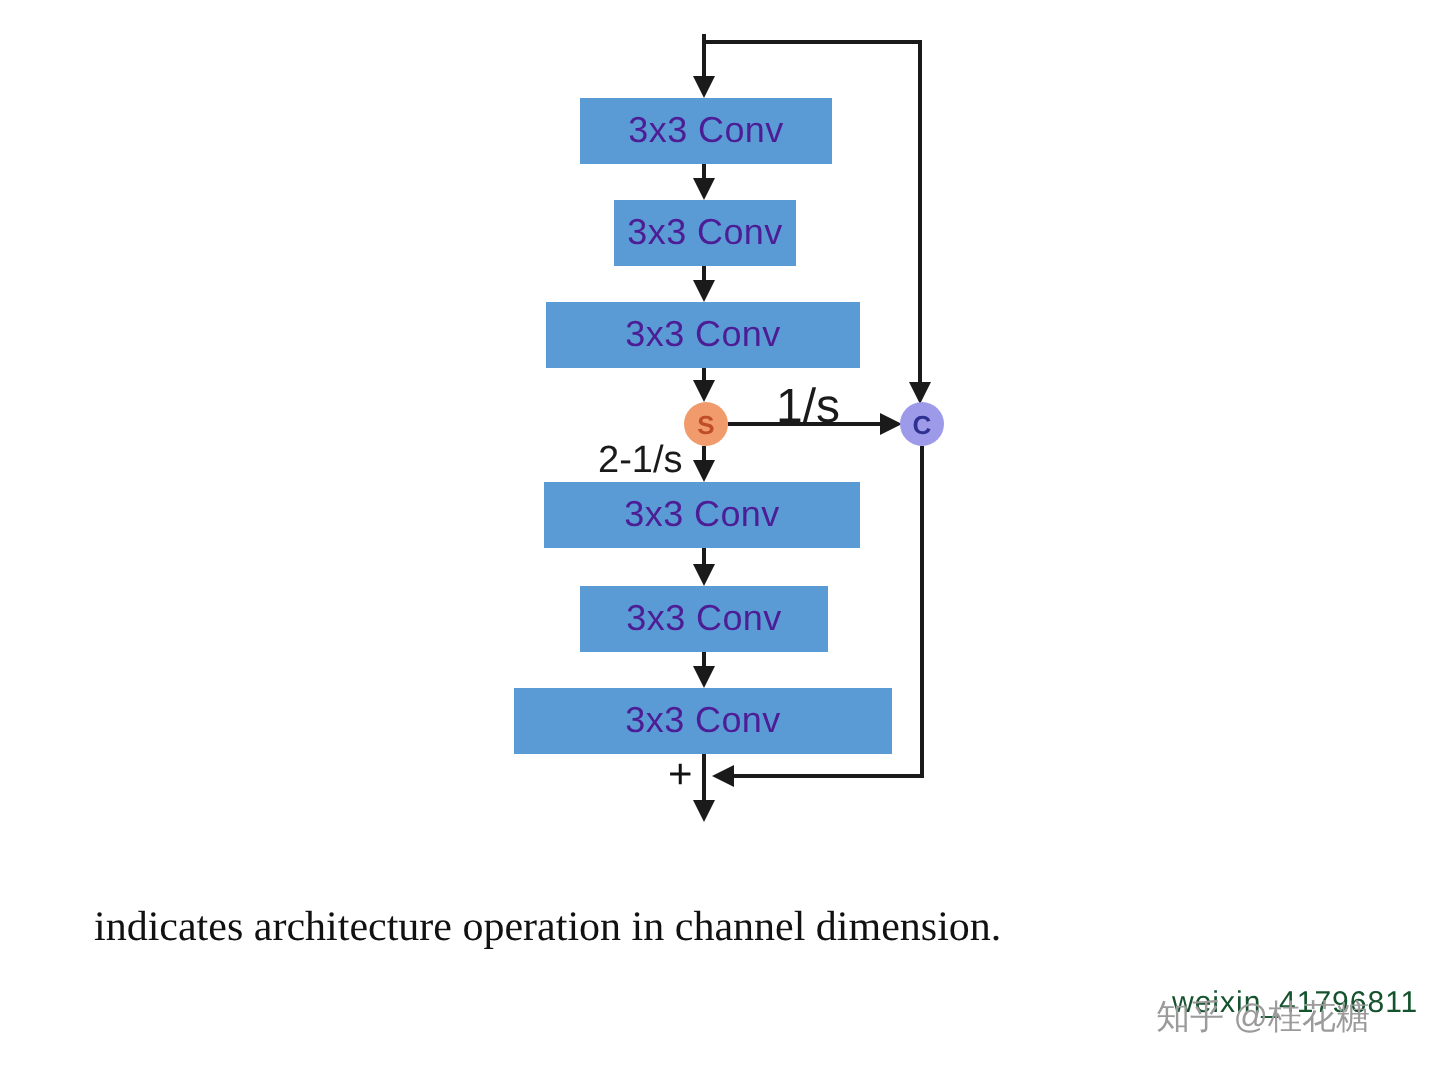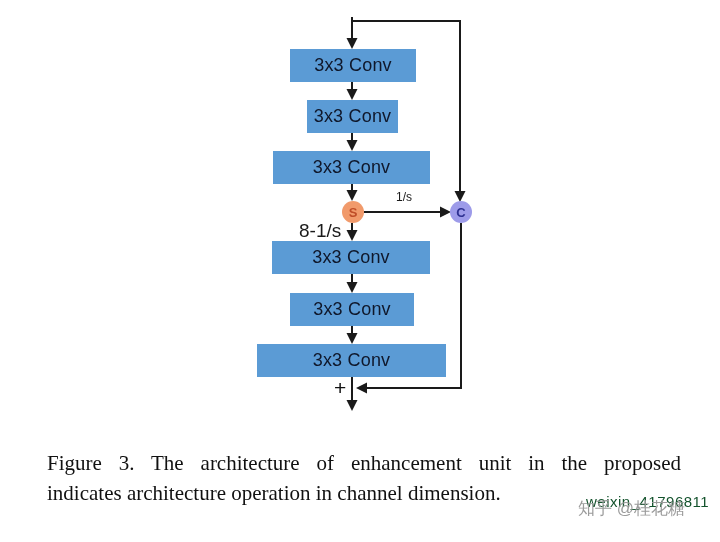--- a/index.html
+++ b/index.html
@@ -1,25 +1,25 @@
 <!DOCTYPE html>
 <html><head>
 <meta charset="utf-8">
 <style>
   html,body{margin:0;padding:0;background:#ffffff;}
   .canvas{position:relative;width:720px;height:542px;background:#ffffff;overflow:hidden;
           font-family:"Liberation Sans",sans-serif;}
   .wires{position:absolute;left:0;top:0;width:720px;height:542px;pointer-events:none;}
-  .conv{position:absolute;background:#5B9BD5;color:#0f172a;display:flex;align-items:center;
+  .conv{position:absolute;background:#5B9BD5;color:#4c1d95;display:flex;align-items:center;
         justify-content:center;font-size:18px;letter-spacing:.2px;}
   .node{position:absolute;width:22px;height:22px;border-radius:50%;display:flex;
         align-items:center;justify-content:center;font-size:13px;font-weight:bold;}
   .node-s{background:#F19A6B;color:#BF4D28;}
   .node-c{background:#9D9BE9;color:#2E3192;}
-  .edge-label{position:absolute;color:#1a1a1a;font-size:12px;}
+  .edge-label{position:absolute;color:#1a1a1a;font-size:24px;}
   .plus{position:absolute;color:#111111;font-size:21px;font-weight:400;}
   .caption{position:absolute;left:47px;top:448px;width:634px;color:#111111;
            font-family:"Liberation Serif",serif;font-size:21px;line-height:30px;}
   .cap-line{white-space:nowrap;}
   .cap-just{text-align:justify;text-align-last:justify;white-space:normal;}
   .wm-zhihu{position:absolute;left:578px;top:497px;color:#9b9b9b;font-size:17px;z-index:3;}
   .wm-faint{position:absolute;left:586px;top:493px;color:#14532d;font-size:15px;z-index:2;
             letter-spacing:.5px;}
 </style>
 </head>
@@ -60,24 +60,23 @@
   <div class="conv" style="left:307px;top:100px;width:91px;height:33px;">3x3 Conv</div>
   <div class="conv" style="left:273px;top:151px;width:157px;height:33px;">3x3 Conv</div>
   <div class="conv" style="left:272px;top:241px;width:158px;height:33px;">3x3 Conv</div>
   <div class="conv" style="left:290px;top:293px;width:124px;height:33px;">3x3 Conv</div>
   <div class="conv" style="left:257px;top:344px;width:189px;height:33px;">3x3 Conv</div>
 
   <div class="node node-s" style="left:342px;top:201px;">S</div>
   <div class="node node-c" style="left:450px;top:201px;">C</div>
 
   <div class="edge-label" style="left:383px;top:190px;width:42px;text-align:center;">1/s</div>
-  <div class="edge-label" style="left:299px;top:220px;font-size:19px;">8-1/s</div>
+  <div class="edge-label" style="left:299px;top:220px;font-size:19px;">2-1/s</div>
   <div class="plus" style="left:334px;top:376px;">+</div>
 
   <div class="caption">
-    <div class="cap-line cap-just">Figure 3. The architecture of enhancement unit in the proposed</div>
     <div class="cap-line">indicates architecture operation in channel dimension.</div>
   </div>
 
   <div class="wm-faint">weixin_41796811</div>
   <div class="wm-zhihu">知乎 @桂花糖</div>
 
 </div>
 
 </body></html>

